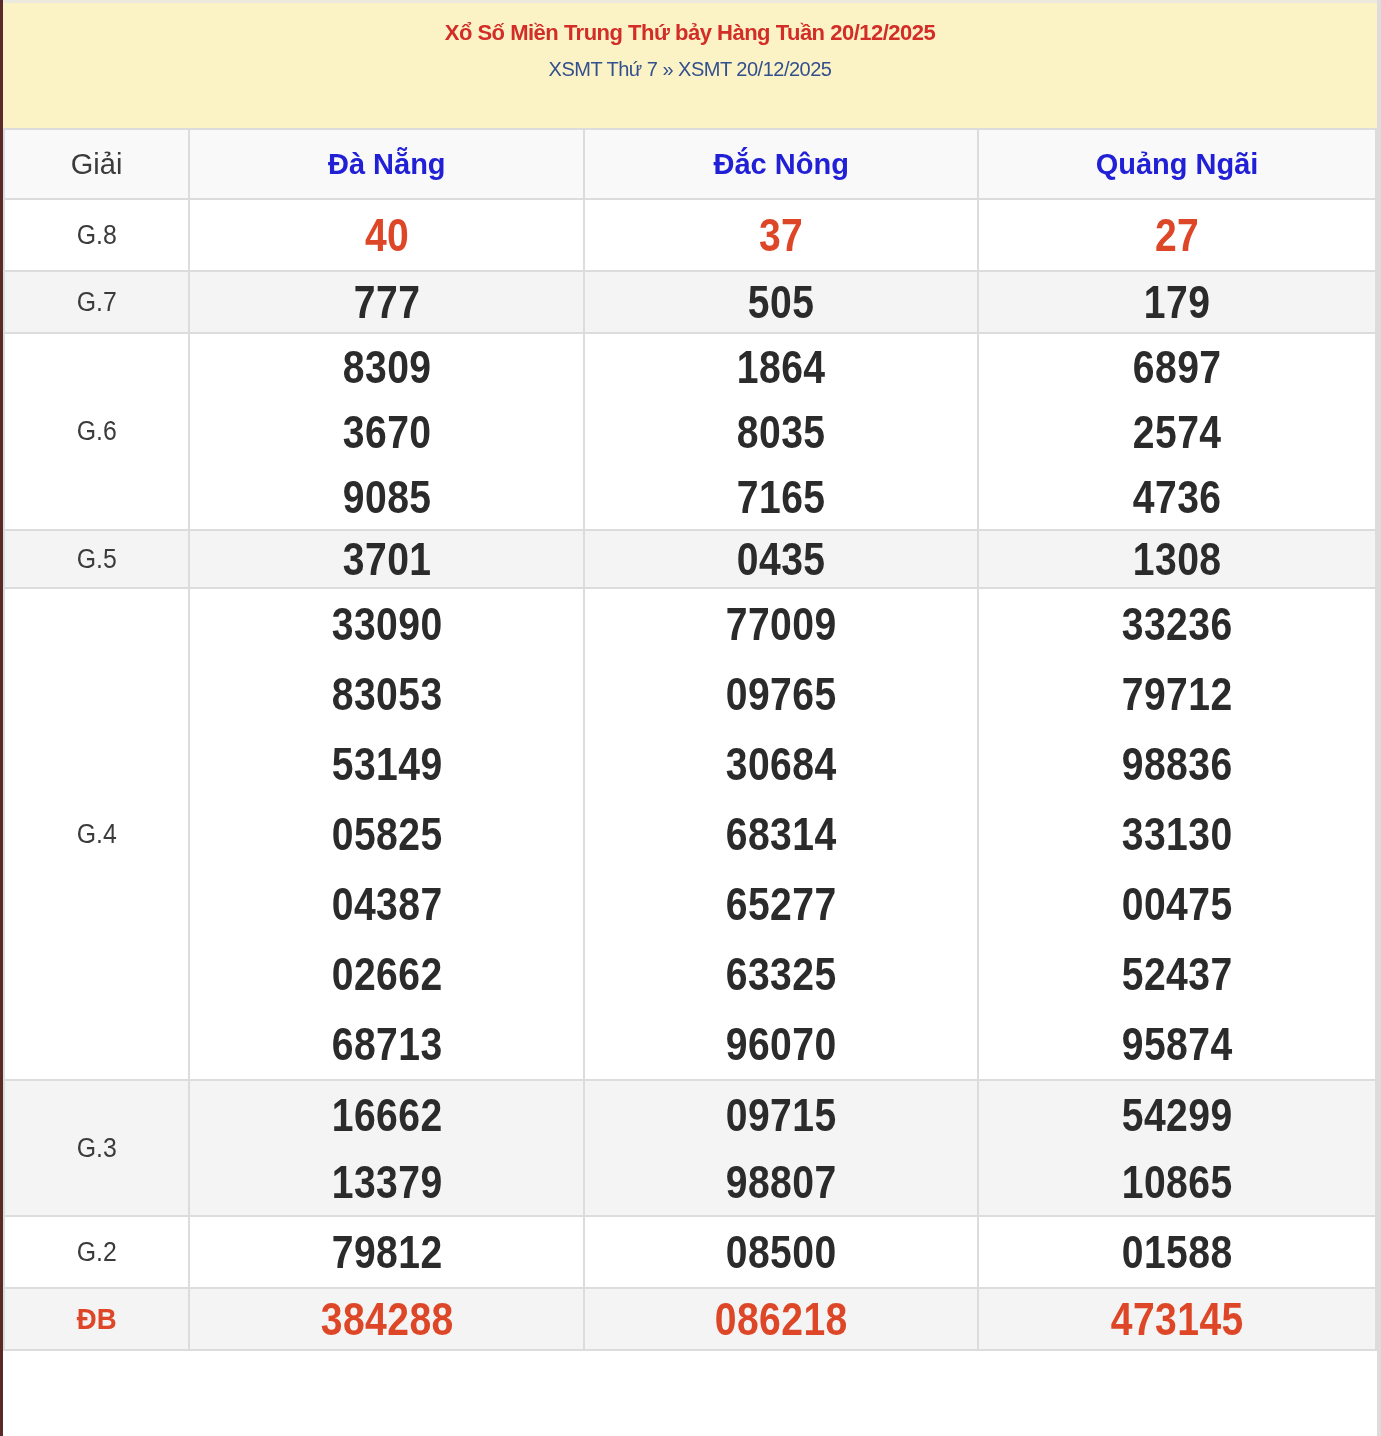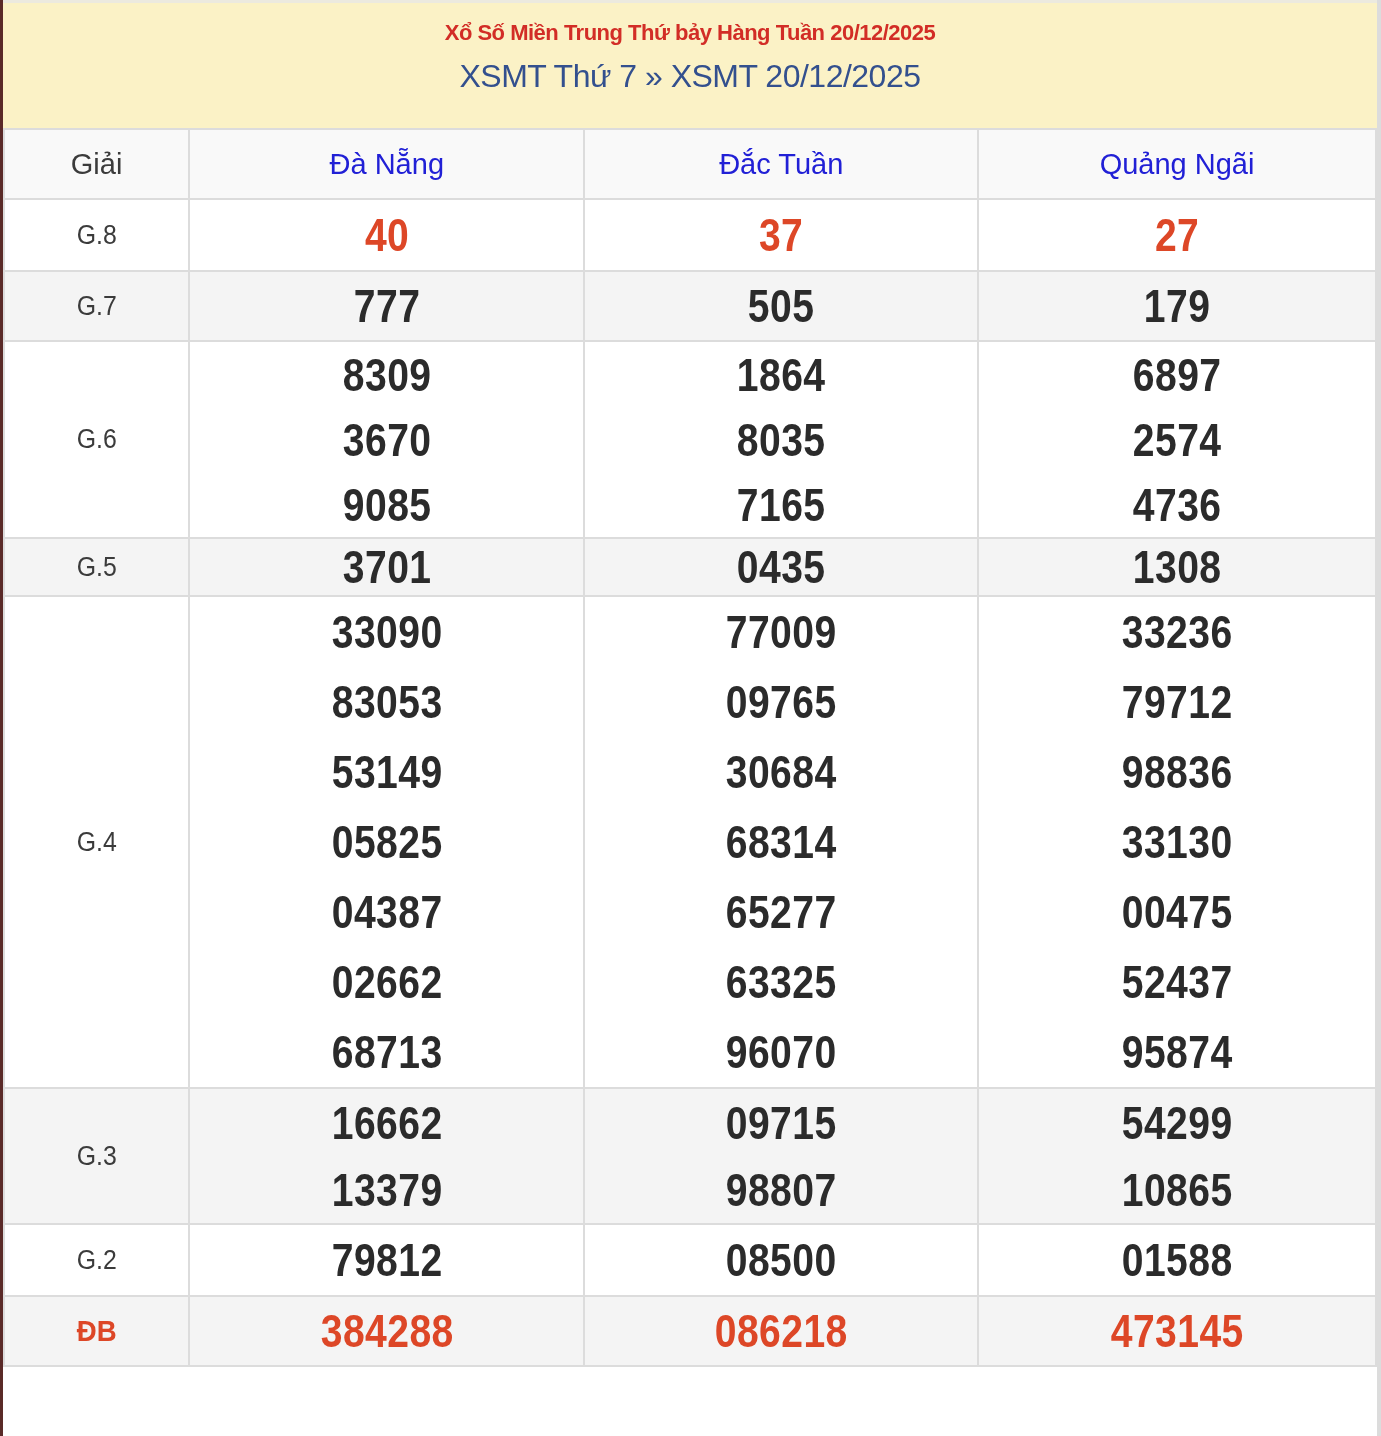--- a/index.html
+++ b/index.html
@@ -33,21 +33,21 @@
     padding-top:17px;
   }
   .banner h1{
     font-size:22px;
     font-weight:bold;
     color:var(--title-red);
     letter-spacing:-0.5px;
   }
   .banner .subtitle{
     margin-top:12px;
-    font-size:32px;
+    font-size:20px;
     color:var(--subtitle-blue);
     letter-spacing:-0.5px;
   }
   table.results{
     width:100%;
     border-collapse:collapse;
     table-layout:fixed;
   }
   .results th,.results td{
     border:2px solid var(--border);
@@ -59,42 +59,42 @@
     height:70px;
     background:var(--head-bg);
     font-size:29px;
   }
   th.corner{
     font-weight:400;
     color:var(--label);
   }
   th.province{
     color:var(--province-blue);
-    font-weight:normal;
+    font-weight:bold;
     cursor:pointer;
   }
   tbody tr{background:#fff;}
   tbody tr:nth-child(even){background:var(--stripe);}
   td.label-cell{
     font-size:27px;
     font-weight:400;
     color:var(--label);
   }
   td.label-cell .lbl{display:inline-block;transform:scaleX(0.92);}
   .num-line{
     height:70px;
     display:flex;
     align-items:center;
     justify-content:center;
     font-size:46px;
     font-weight:bold;
     color:var(--num);
   }
   .num-line>span{display:inline-block;transform:scaleX(0.85);letter-spacing:0.5px;}
-  tr.r-g7 .num-line,tr.r-g1 .num-line,tr.r-db .num-line{height:68px;}
+  tr.r-g7 .num-line,tr.r-g1 .num-line,tr.r-db .num-line{height:60px;}
   tr.r-g6 .num-line{height:65px;}
   tr.r-g5 .num-line{height:56px;}
   tr.r-g3 .num-line{height:67px;}
   tr.hl-values .num-line{color:var(--special);}
   tr.hl-label td.label-cell{color:var(--special);font-weight:bold;font-size:30px;}
 </style>
 </head>
 <body>
 
 <div class="banner">
@@ -107,21 +107,21 @@
     <col style="width:13.5%">
     <col style="width:28.8%">
     <col style="width:28.7%">
     <col style="width:29%">
   </colgroup>
   <thead>
     <tr>
       <th class="corner">Giải</th>
 
     <th class="province">Đà Nẵng</th>
-        <th class="province">Đắc Tuần</th>
+        <th class="province">Đắc Nông</th>
         <th class="province">Quảng Ngãi</th>
       </tr>
   </thead>
   <tbody id="tbody">
       <tr class="r-g8 hl-values">
         <td class="label-cell"><span class="lbl">G.8</span></td>
         <td>
           <div class="num-line">
             <span>40</span>
           </div>

